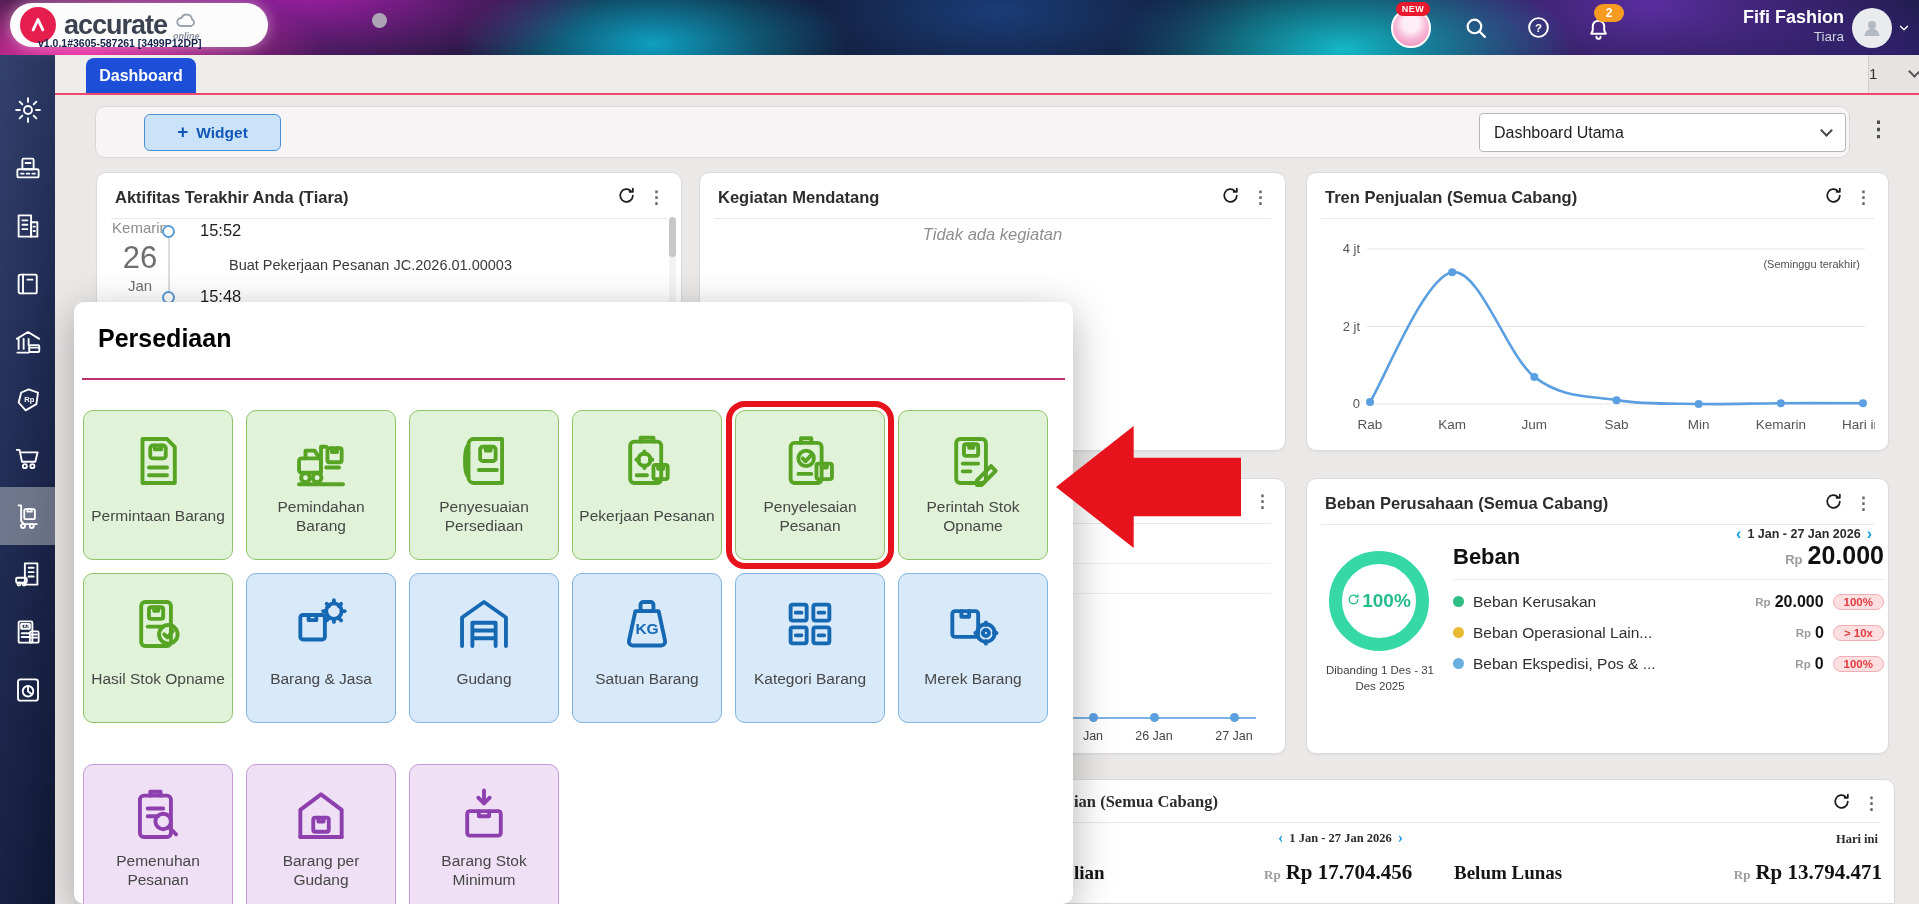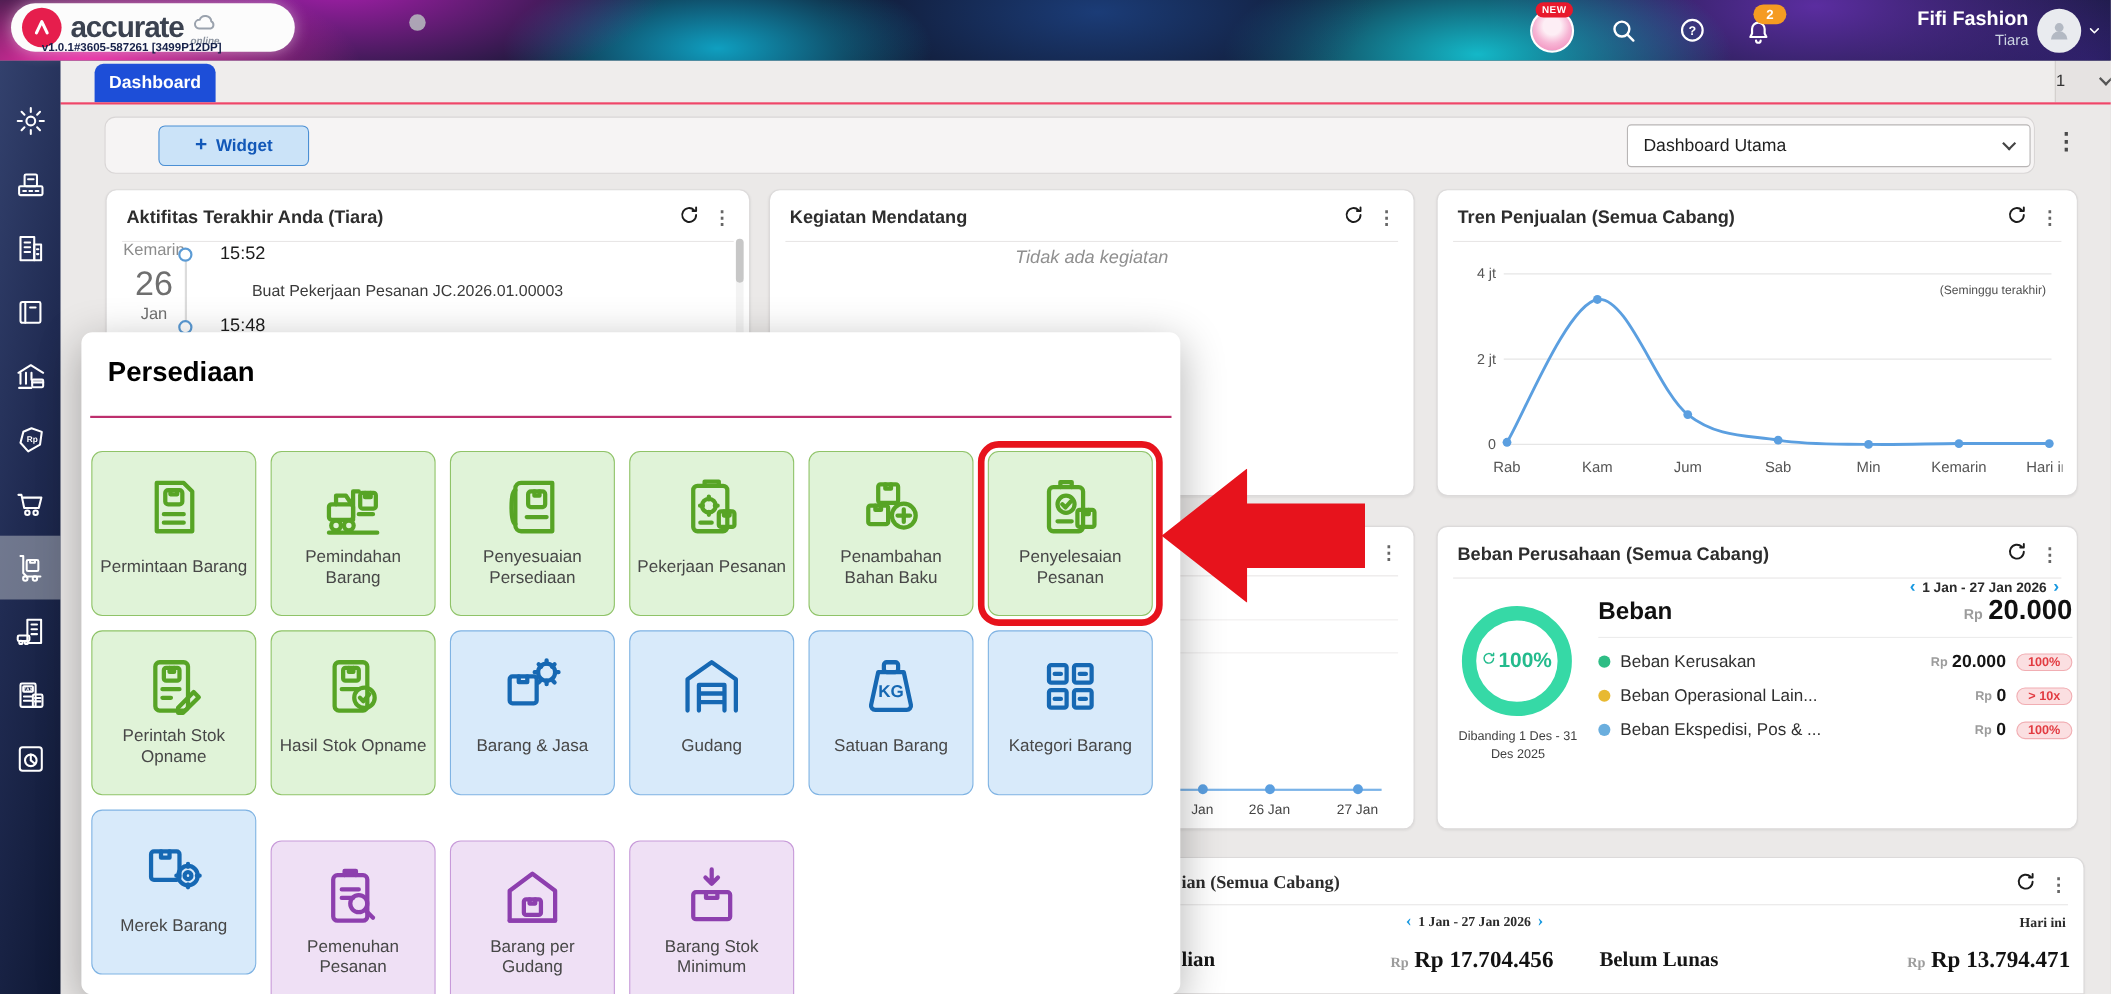--- a/index.html
+++ b/index.html
@@ -543,33 +543,20 @@
               <rect x="5.5" y="4.5" width="12" height="16" rx="1.5"></rect>
               <path d="M9.5 4.5V3h5v1.5"></path>
               <circle cx="11" cy="11.5" r="2.4"></circle>
               <path d="M11 8.3v1M11 13.7v1M7.9 11.5h1M13.1 11.5h1"></path>
               <rect x="14.5" y="13.5" width="5.5" height="5.5" rx="0.8"></rect>
               <path d="M16.3 13.5V15h2v-1.5M8 17.5h4"></path>
             </svg>
           </div>
           <div class="tile-lb">Pekerjaan Pesanan</div>
         </div>
-        <div class="tile green">
-          <div class="tile-ic">
-            <svg viewBox="0 0 24 24" width="62" height="62" fill="none" stroke="currentColor" stroke-width="1.5" stroke-linecap="round" stroke-linejoin="round">
-              <rect x="7.5" y="4" width="7" height="6.5" rx="0.8"></rect>
-              <path d="M10 4v1.5h2V4"></path>
-              <rect x="4" y="11.5" width="7" height="6.5" rx="0.8"></rect>
-              <path d="M6.5 11.5V13h2v-1.5"></path>
-              <circle cx="16.5" cy="15" r="4.2"></circle>
-              <path d="M16.5 12.8v4.4M14.3 15h4.4"></path>
-            </svg>
-          </div>
-          <div class="tile-lb">Penambahan Bahan Baku</div>
-        </div>
         <div class="tile green highlight">
           <div class="tile-ic">
             <svg viewBox="0 0 24 24" width="62" height="62" fill="none" stroke="currentColor" stroke-width="1.5" stroke-linecap="round" stroke-linejoin="round">
               <rect x="4.5" y="5" width="12" height="15.5" rx="1.5"></rect>
               <path d="M8.5 5V3.2h4V5"></path>
               <circle cx="10.5" cy="11" r="3"></circle>
               <path d="M9.2 11l1.1 1.1 1.9-2.1M7.5 17h5"></path>
               <rect x="14.5" y="13" width="6" height="6" rx="0.8"></rect>
               <path d="M16.5 13v1.5h2V13"></path>
             </svg>

